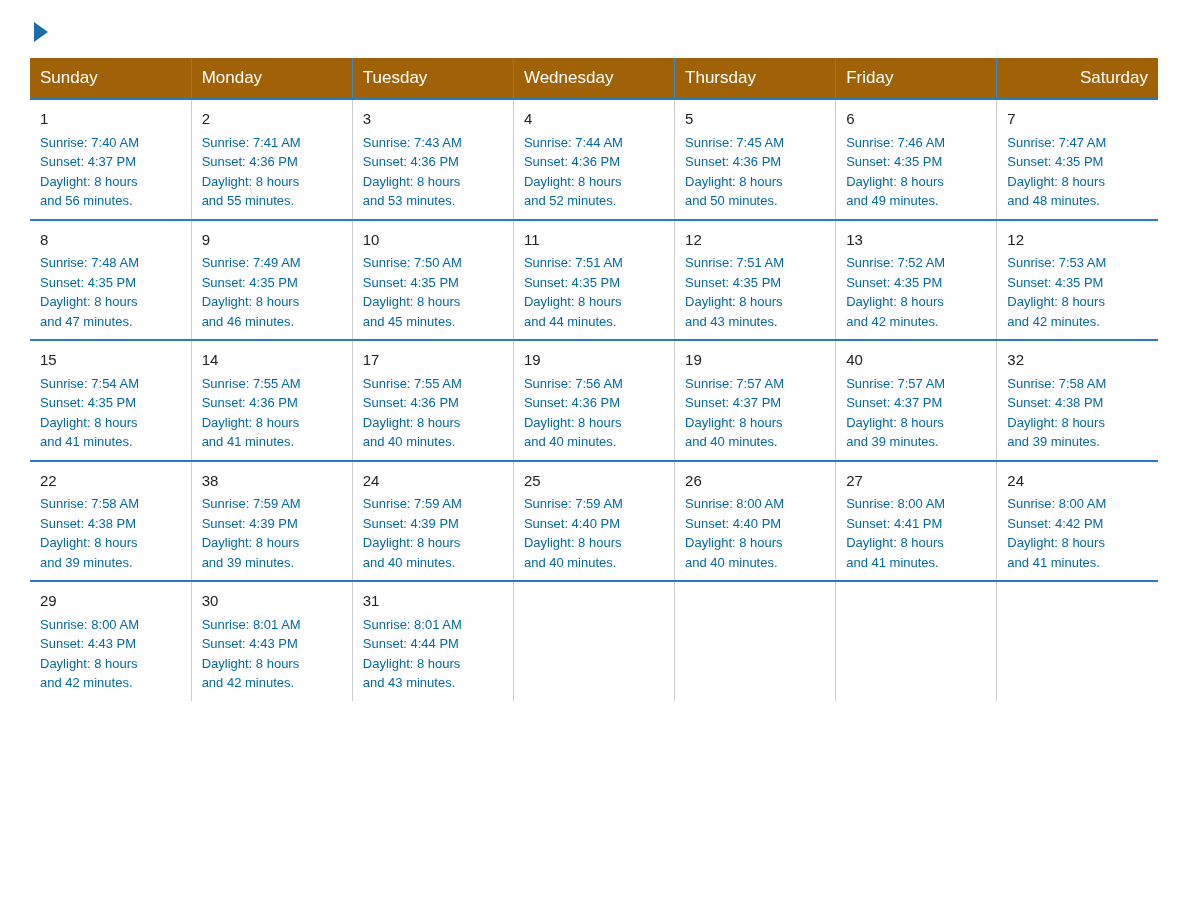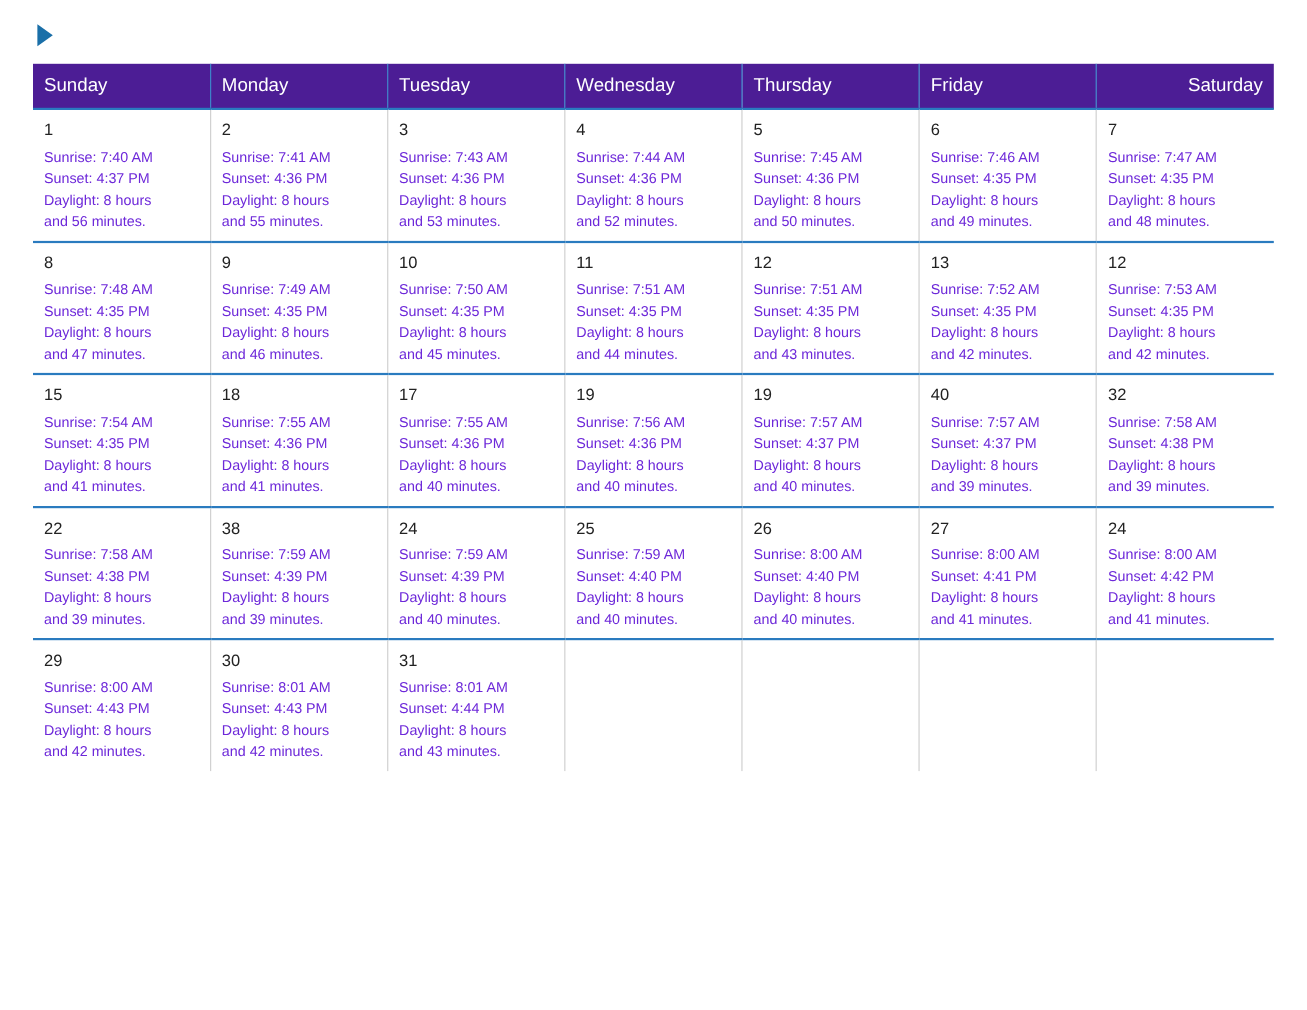--- a/index.html
+++ b/index.html
@@ -59,21 +59,21 @@
       font-size: 22px;
       color: #444;
       margin-top: 4px;
     }
     table {
       width: 100%;
       border-collapse: collapse;
       table-layout: fixed;
     }
     thead tr th {
-      background-color: #4c1d95;
+      background-color: #a16207;
       color: #fff;
       padding: 10px 10px;
       text-align: left;
       font-size: 17px;
       font-weight: normal;
       border-right: 1px solid #3a8bce;
     }
     thead tr th:last-child {
       border-right: none;
       text-align: right;
@@ -90,21 +90,21 @@
     tbody tr td:last-child {
       border-right: none;
     }
     .day-num {
       font-size: 15px;
       font-weight: normal;
       margin-bottom: 2px;
     }
     .day-info {
       font-size: 13px;
-      color: #6d28d9;
+      color: #0369a1;
     }
     tbody tr td.empty {
       border-top: 2px solid #2a7bbf;
     }
   </style>
 </head>
 <body>
 
 <div class="header">
   <div class="logo">
@@ -192,21 +192,21 @@
           <div class="day-num">12</div>
           <div class="day-info">Sunrise: 7:53 AM<br>Sunset: 4:35 PM<br>Daylight: 8 hours<br>and 42 minutes.</div>
         </td>
       </tr>
       <tr>
         <td>
           <div class="day-num">15</div>
           <div class="day-info">Sunrise: 7:54 AM<br>Sunset: 4:35 PM<br>Daylight: 8 hours<br>and 41 minutes.</div>
         </td>
         <td>
-          <div class="day-num">18</div>
+          <div class="day-num">14</div>
           <div class="day-info">Sunrise: 7:55 AM<br>Sunset: 4:36 PM<br>Daylight: 8 hours<br>and 41 minutes.</div>
         </td>
         <td>
           <div class="day-num">17</div>
           <div class="day-info">Sunrise: 7:55 AM<br>Sunset: 4:36 PM<br>Daylight: 8 hours<br>and 40 minutes.</div>
         </td>
         <td>
           <div class="day-num">19</div>
           <div class="day-info">Sunrise: 7:56 AM<br>Sunset: 4:36 PM<br>Daylight: 8 hours<br>and 40 minutes.</div>
         </td>

